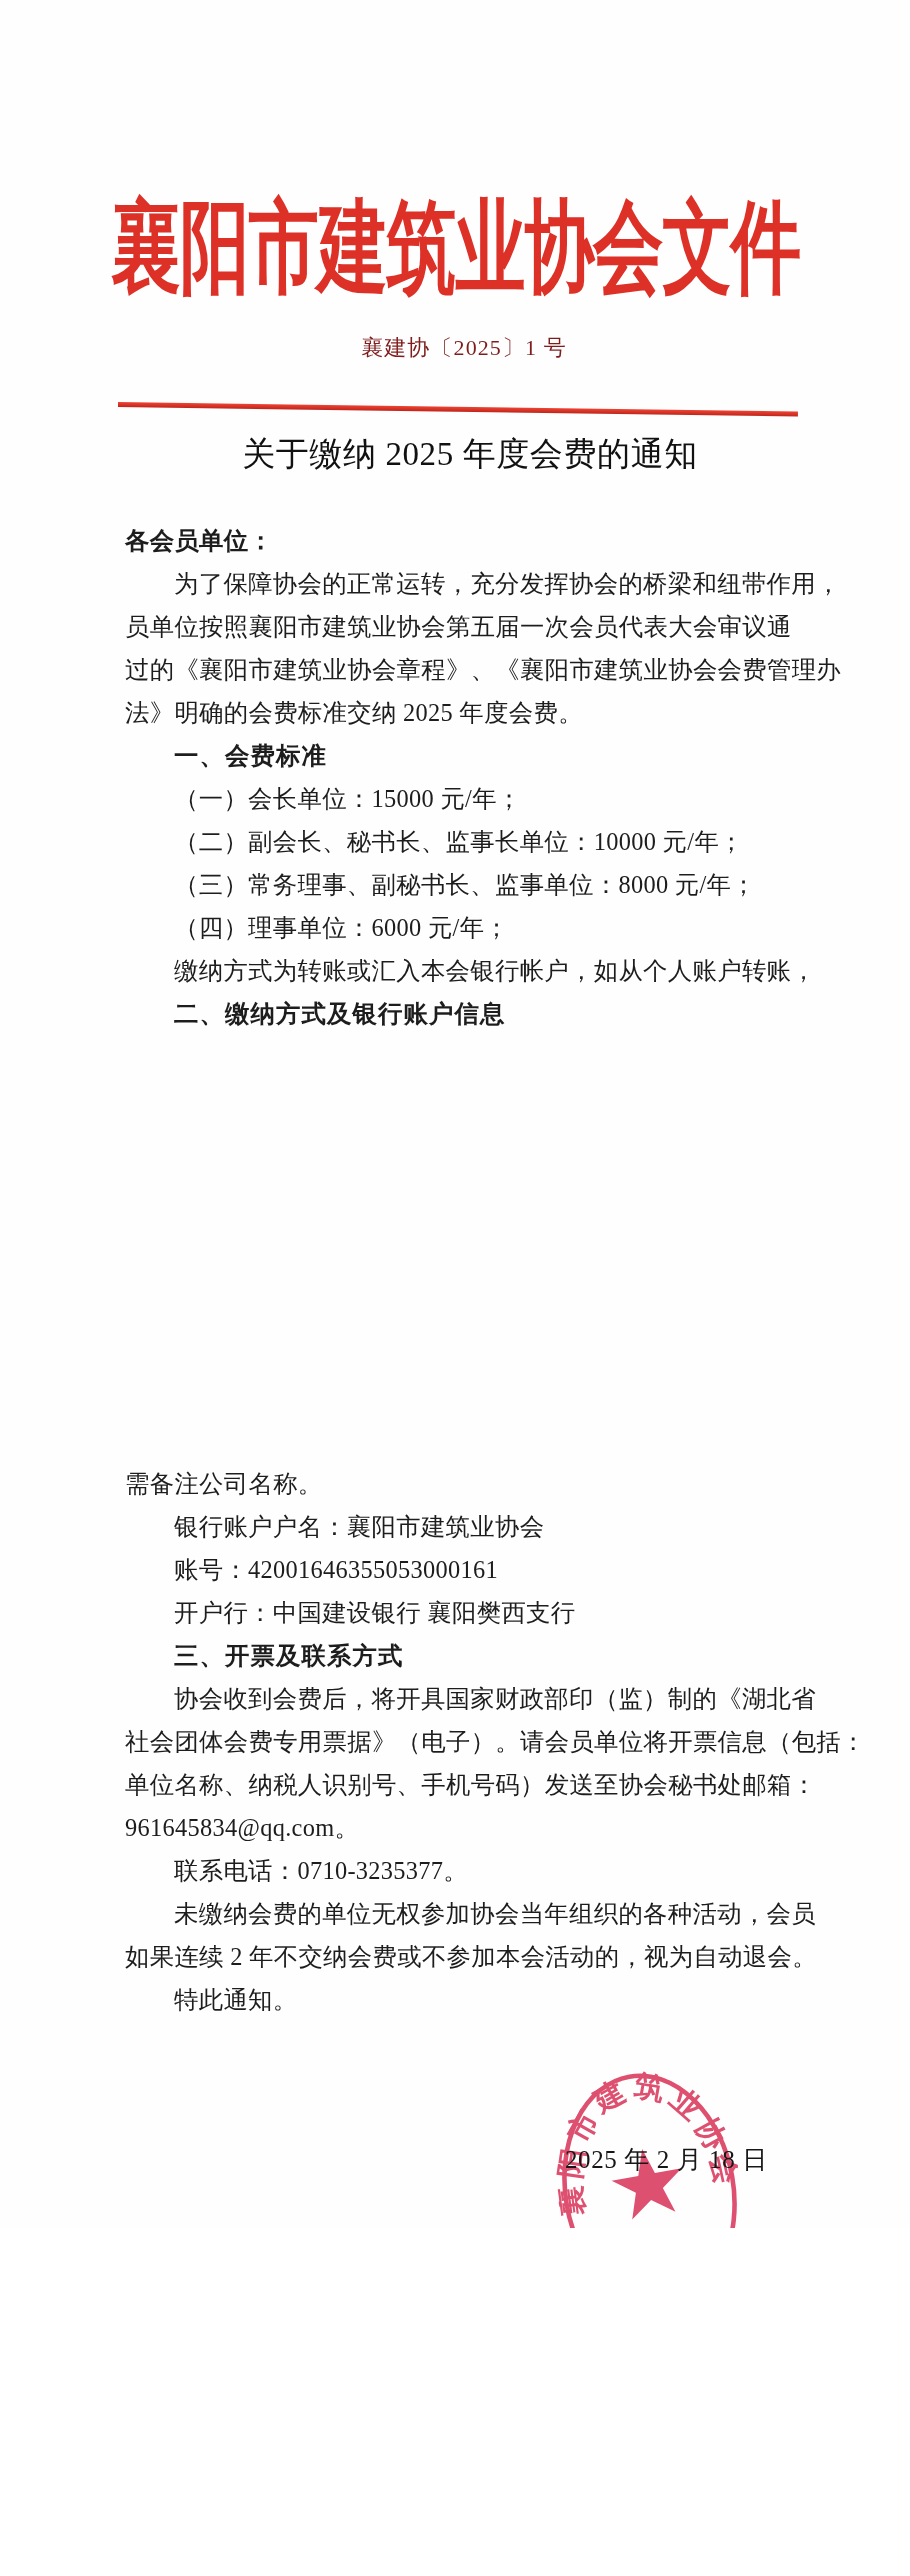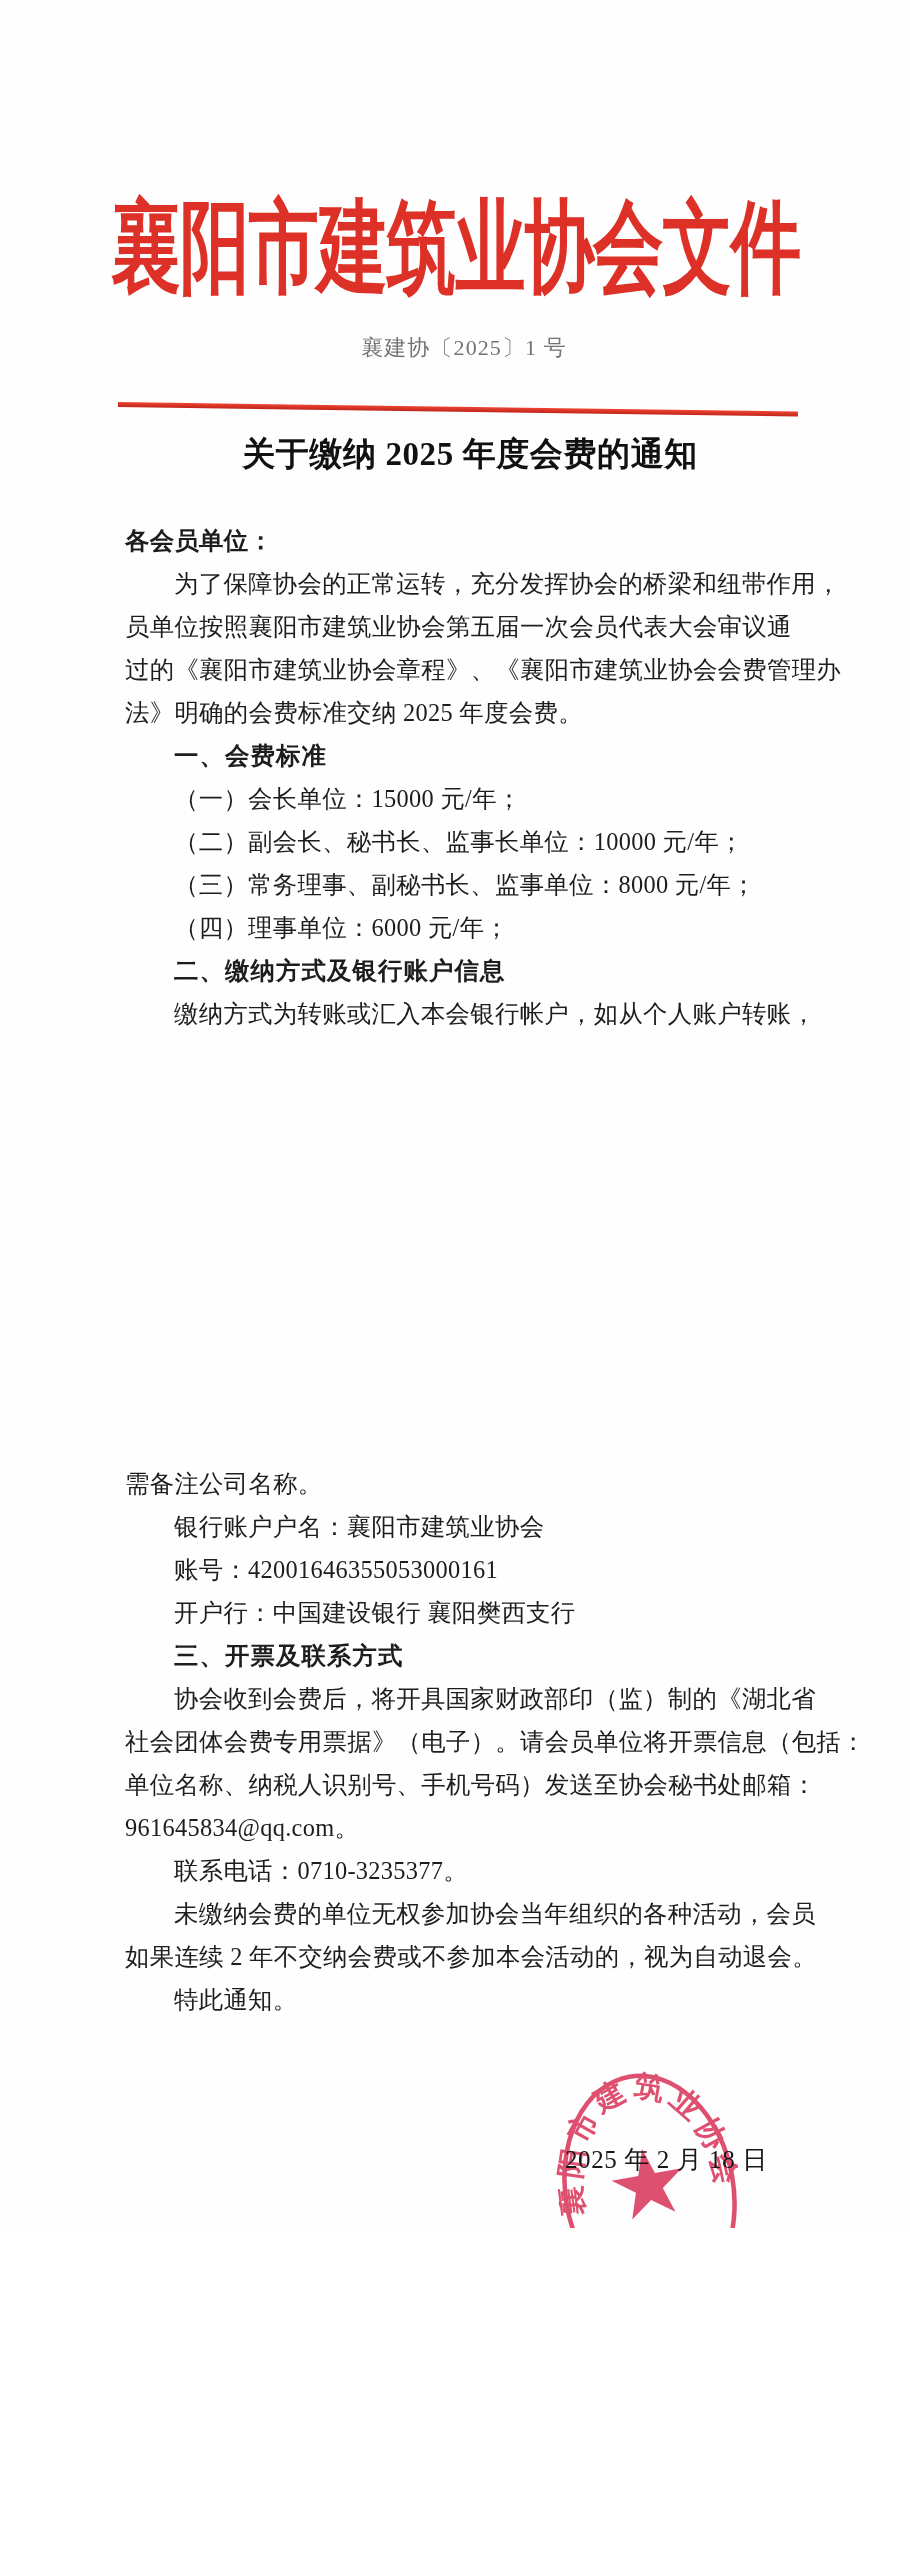--- a/index.html
+++ b/index.html
@@ -24,38 +24,38 @@
     transform: scaleY(1.45);
     transform-origin: center top;
     white-space: nowrap;
   }
   .doc-number {
     position: absolute;
     top: 333px; left: 0; right: 0;
     text-align: center;
     font-size: 22px;
     letter-spacing: 1.1px;
-    color: #737373;
+    color: #7f1d1d;
     white-space: nowrap;
     margin-left: 17px;
   }
   .red-rule {
     position: absolute;
     top: 402px; left: 118px;
     width: 680px; height: 5.2px;
     background: linear-gradient(#ef4434, #c0251b);
     transform: rotate(0.8deg);
     transform-origin: left center;
   }
   .doc-title {
     position: absolute;
     top: 432px; left: 0; right: 0;
     text-align: center;
     font-size: 33px;
-    font-weight: bold;
+    font-weight: normal;
     letter-spacing: 0.6px;
     color: #111;
     white-space: nowrap;
     padding-left: 29px;
   }
   .body-block {
     position: absolute;
     left: 125px;
     width: 706px;
     font-size: 24.4px;
@@ -120,22 +120,22 @@
     <div class="ln salutation">各会员单位：</div>
     <div class="ln indent">为了保障协会的正常运转，充分发挥协会的桥梁和纽带作用，</div>
     <div class="ln">员单位按照襄阳市建筑业协会第五届一次会员代表大会审议通</div>
     <div class="ln">过的《襄阳市建筑业协会章程》、《襄阳市建筑业协会会费管理办</div>
     <div class="ln">法》明确的会费标准交纳 2025 年度会费。</div>
     <div class="ln indent heading">一、会费标准</div>
     <div class="ln indent">（一）会长单位：15000 元/年；</div>
     <div class="ln indent">（二）副会长、秘书长、监事长单位：10000 元/年；</div>
     <div class="ln indent">（三）常务理事、副秘书长、监事单位：8000 元/年；</div>
     <div class="ln indent">（四）理事单位：6000 元/年；</div>
+    <div class="ln indent">缴纳方式为转账或汇入本会银行帐户，如从个人账户转账，</div>
     <div class="ln indent heading">二、缴纳方式及银行账户信息</div>
-    <div class="ln indent">缴纳方式为转账或汇入本会银行帐户，如从个人账户转账，</div>
   </div>
 
   <div class="body-block block-b">
     <div class="ln">需备注公司名称。</div>
     <div class="ln indent">银行账户户名：襄阳市建筑业协会</div>
     <div class="ln indent">账号：42001646355053000161</div>
     <div class="ln indent">开户行：中国建设银行 襄阳樊西支行</div>
     <div class="ln indent heading">三、开票及联系方式</div>
     <div class="ln indent">协会收到会费后，将开具国家财政部印（监）制的《湖北省</div>
     <div class="ln">社会团体会费专用票据》（电子）。请会员单位将开票信息（包括：</div>

